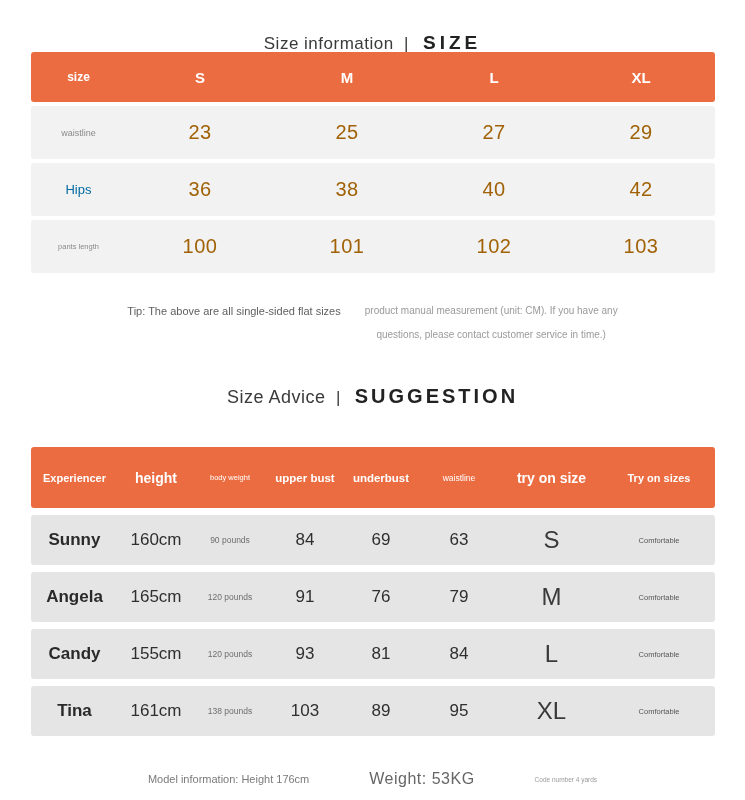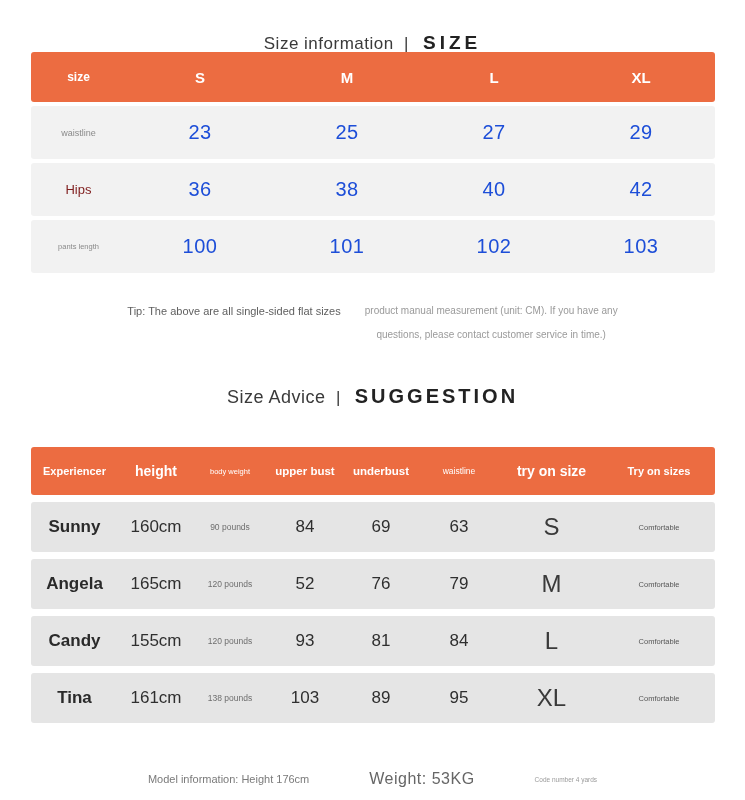--- a/index.html
+++ b/index.html
@@ -49,42 +49,42 @@
   .t1 .row { grid-template-columns: 96px 1fr 1fr 1fr 1fr; }
   .t1 { margin-top: 0; }
   .head-row {
     background: #EC6C41;
     color: #ffffff;
   }
   .t1 .head-row { height: 50px; }
   .t1 .body-row { height: 53px; background: #F2F2F2; margin-top: 4px; }
   .t1 .head-label { font-size: 12px; font-weight: bold; }
   .t1 .head-col { font-size: 15px; font-weight: bold; }
-  .cell-val { font-size: 20px; color: #1d4ed8; letter-spacing: 0.5px; }
+  .cell-val { font-size: 20px; color: #a16207; letter-spacing: 0.5px; }
   .lbl-waistline { font-size: 9px; color: #8a8a8a; }
-  .lbl-hips { font-size: 13px; color: #7f1d1d; }
+  .lbl-hips { font-size: 13px; color: #0369a1; }
   .lbl-pants { font-size: 7.5px; color: #8a8a8a; }
 
   
   .tip-wrap {
     margin-top: 26px;
     height: 62px;
     display: flex;
     justify-content: center;
     gap: 24px;
   }
   .tip-col { text-align: center; }
   .tip-line1-left { font-size: 11px; color: #5f5f5f; line-height: 24px; }
   .tip-line2-left { font-size: 10px; color: #9a9a9a; line-height: 24px; }
   .tip-right { font-size: 10px; color: #9a9a9a; line-height: 24px; max-width: 300px; }
 
   
   .t2 .row { grid-template-columns: 88px 75px 73px 77px 75px 81px 104px 111px; }
   .t2 { margin-top: 26px; }
-  .t2 .head-row { height: 48px; }
+  .t2 .head-row { height: 61px; }
   .t2 .body-row { height: 50px; background: #e5e5e5; margin-top: 7px; }
   .h-experiencer { font-size: 11px; font-weight: bold; }
   .h-height { font-size: 14px; font-weight: bold; }
   .h-bodyweight { font-size: 7.5px; }
   .h-upperbust, .h-underbust { font-size: 11.5px; font-weight: bold; }
   .h-waistline2 { font-size: 8.5px; }
   .h-tryonsize { font-size: 14px; font-weight: bold; }
   .h-tryoneffect { font-size: 11px; font-weight: bold; }
   .c-name { font-size: 17px; font-weight: bold; color: #2a2a2a; }
   .c-height { font-size: 17px; color: #2f2f2f; }
@@ -186,21 +186,21 @@
     <span class="c-num">69</span>
     <span class="c-num">63</span>
     <span class="c-size">S</span>
     <span class="c-effect">Comfortable</span>
   </div>
 
   <div class="row body-row">
     <span class="c-name">Angela</span>
     <span class="c-height">165cm</span>
     <span class="c-pounds">120 pounds</span>
-    <span class="c-num">52</span>
+    <span class="c-num">91</span>
     <span class="c-num">76</span>
     <span class="c-num">79</span>
     <span class="c-size">M</span>
     <span class="c-effect">Comfortable</span>
   </div>
 
   <div class="row body-row">
     <span class="c-name">Candy</span>
     <span class="c-height">155cm</span>
     <span class="c-pounds">120 pounds</span>

